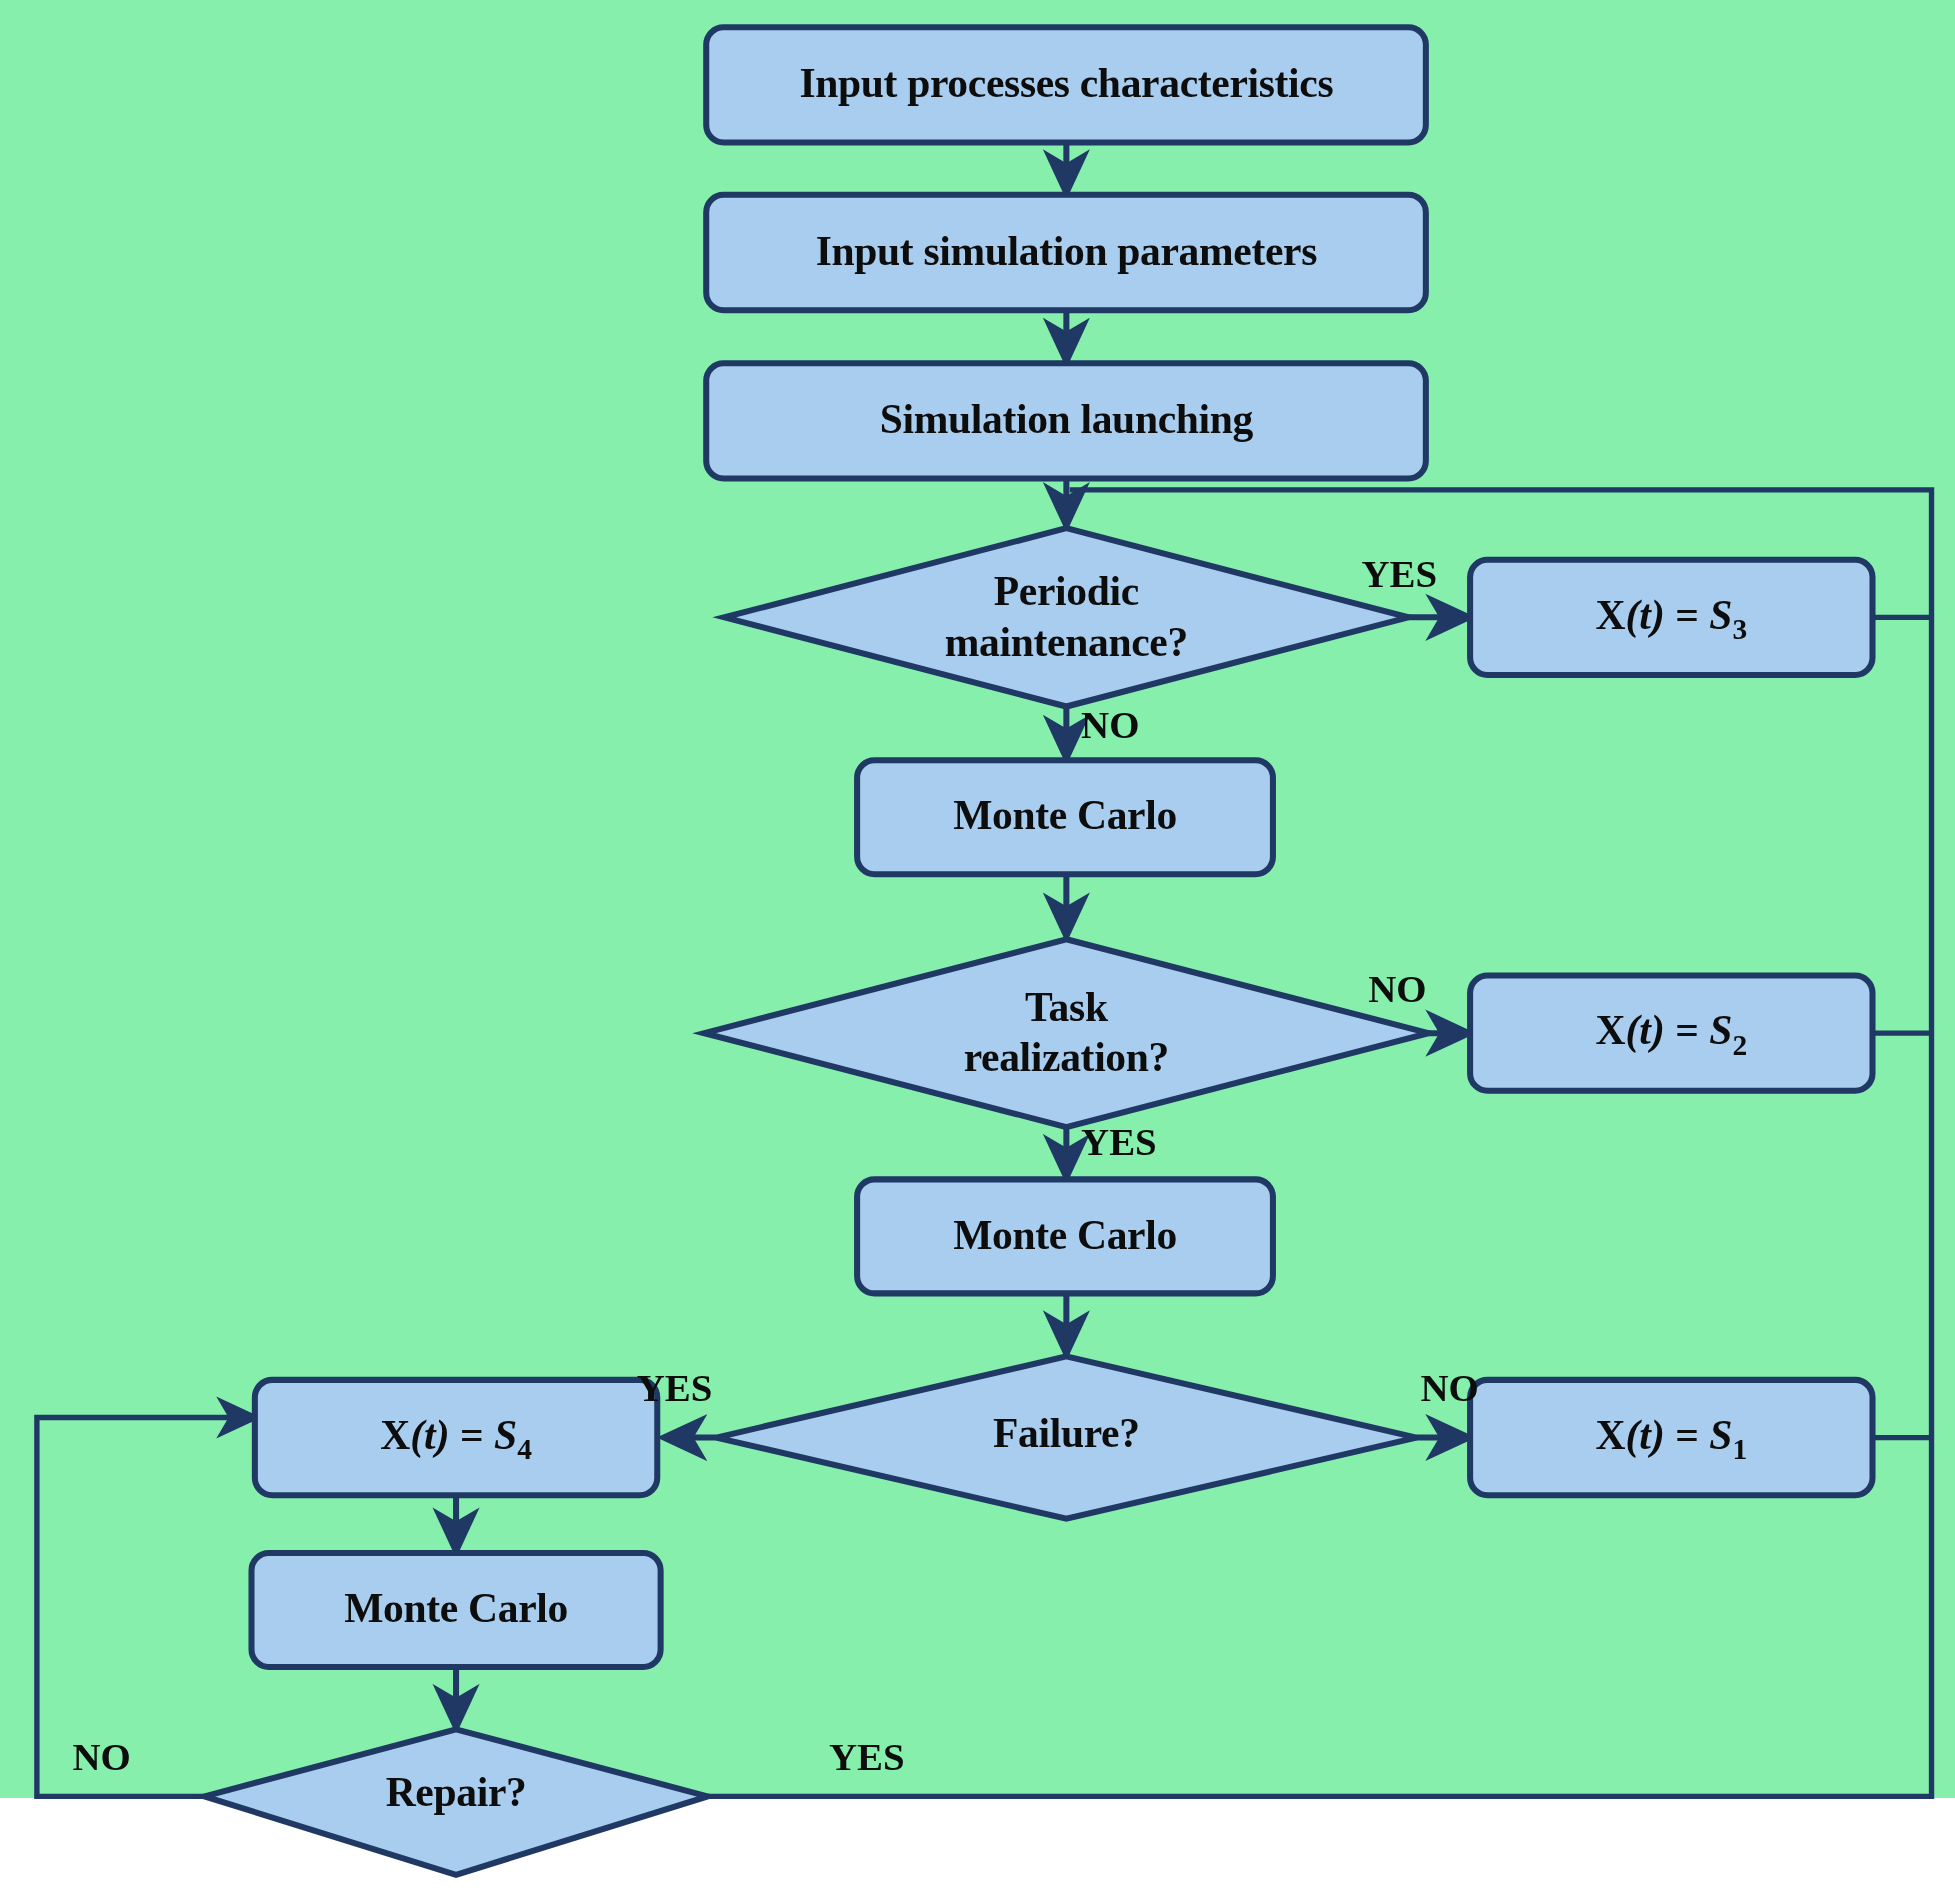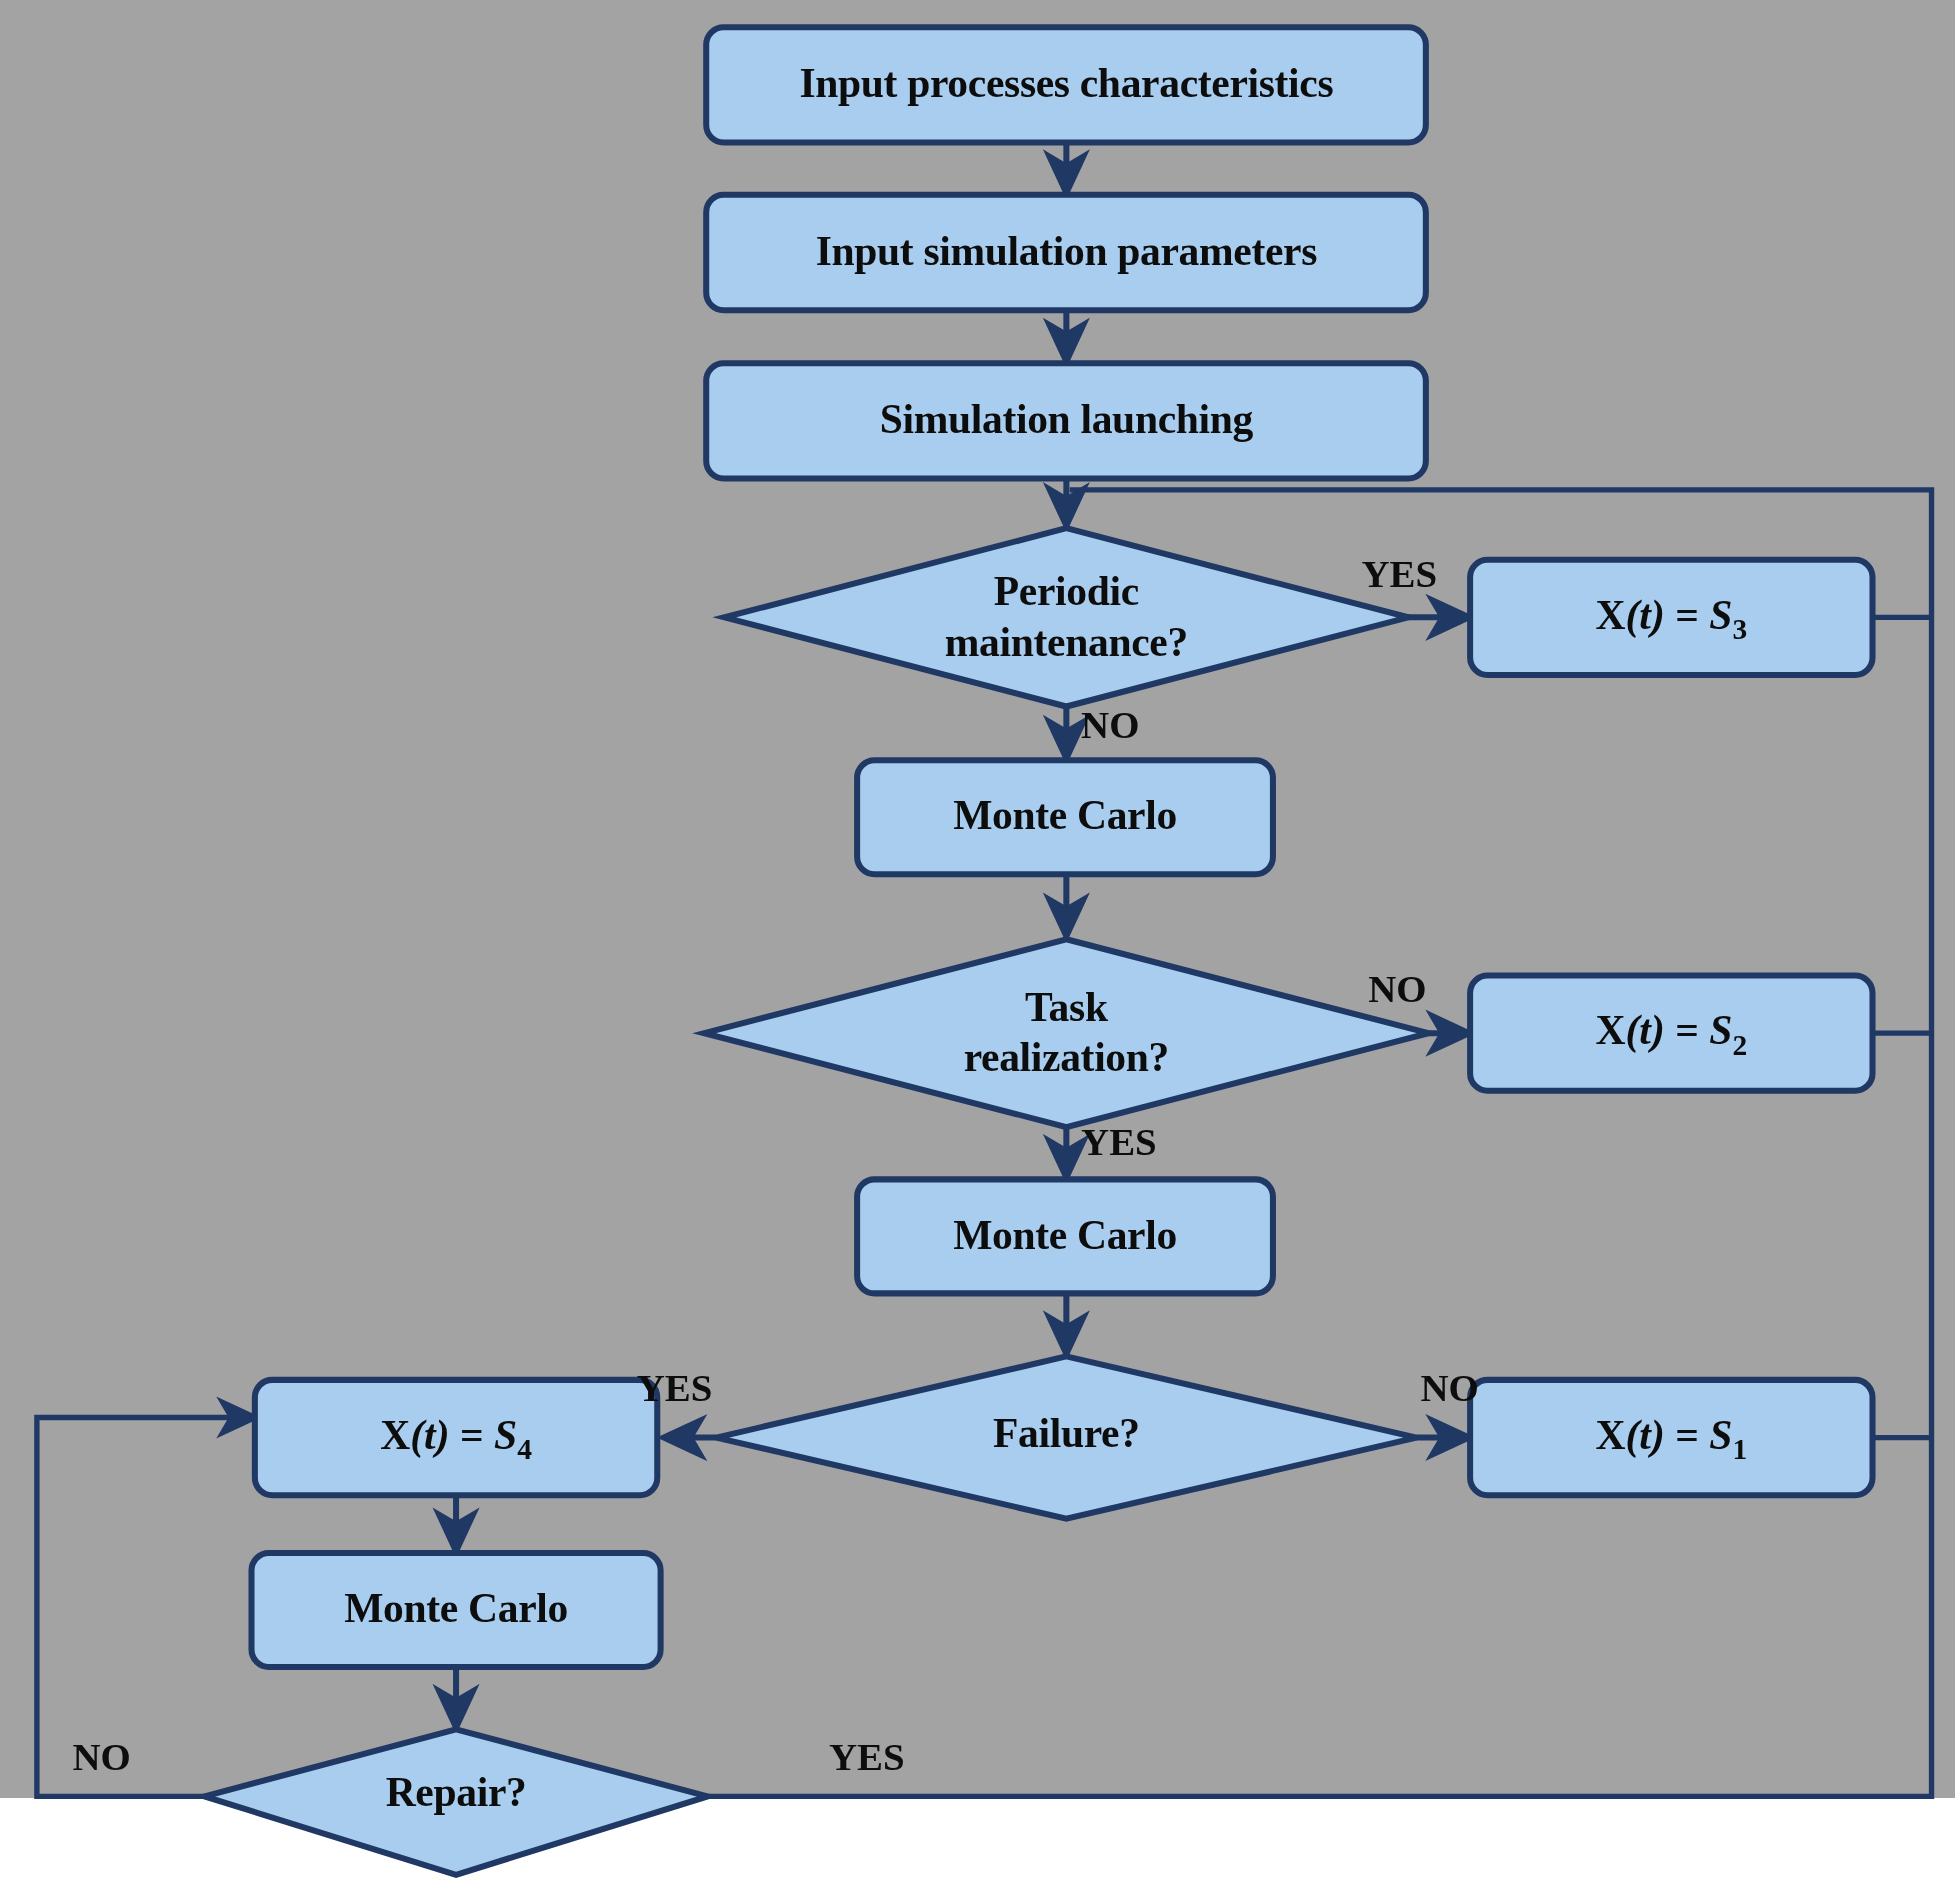--- a/index.html
+++ b/index.html
@@ -10,21 +10,21 @@
   body {
     width: 1955px;
     height: 1902px;
     font-family: "Liberation Serif", "DejaVu Serif", serif;
     overflow: hidden;
   }
   #flowchart-root {
     position: relative;
     width: 1955px;
     height: 1798px;
-    background: #a3a3a3;
+    background: #86efac;
   }
   svg#flow-svg {
     display: block;
     width: 1955px;
     height: 1902px;
   }
   .node-shape {
     fill: #A8CDEE;
     stroke: #1F3864;
     stroke-width: 9;

